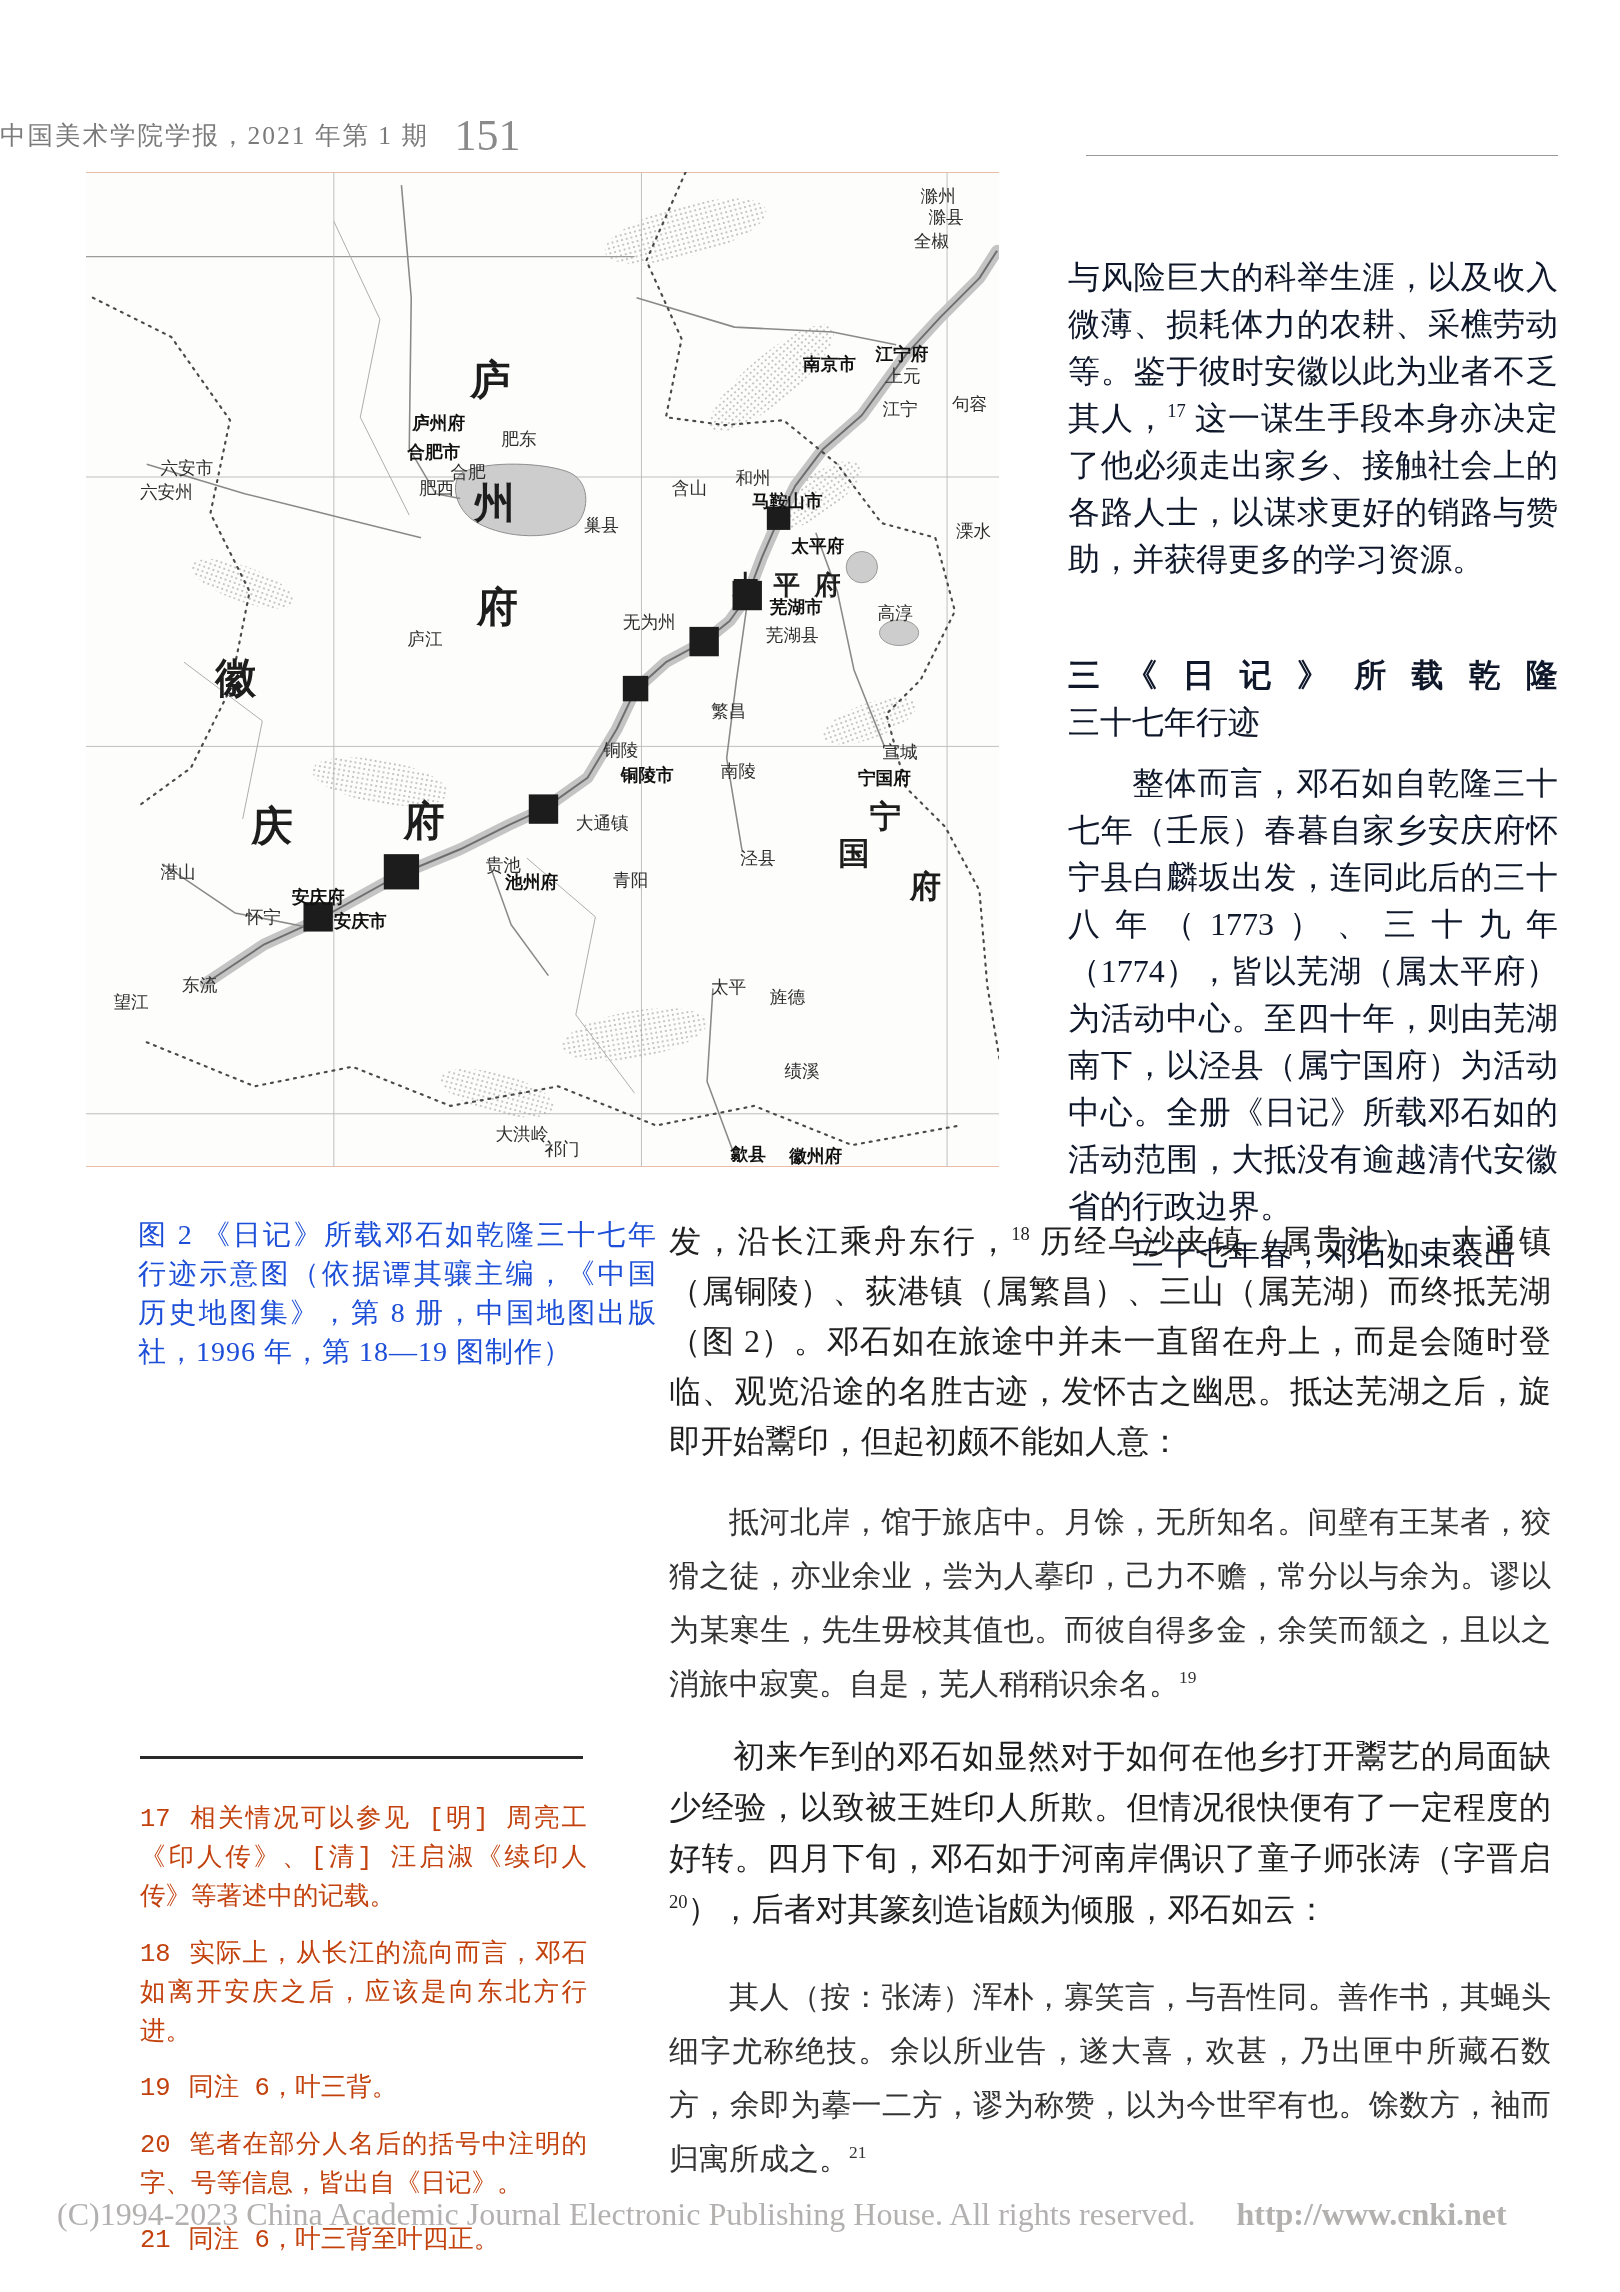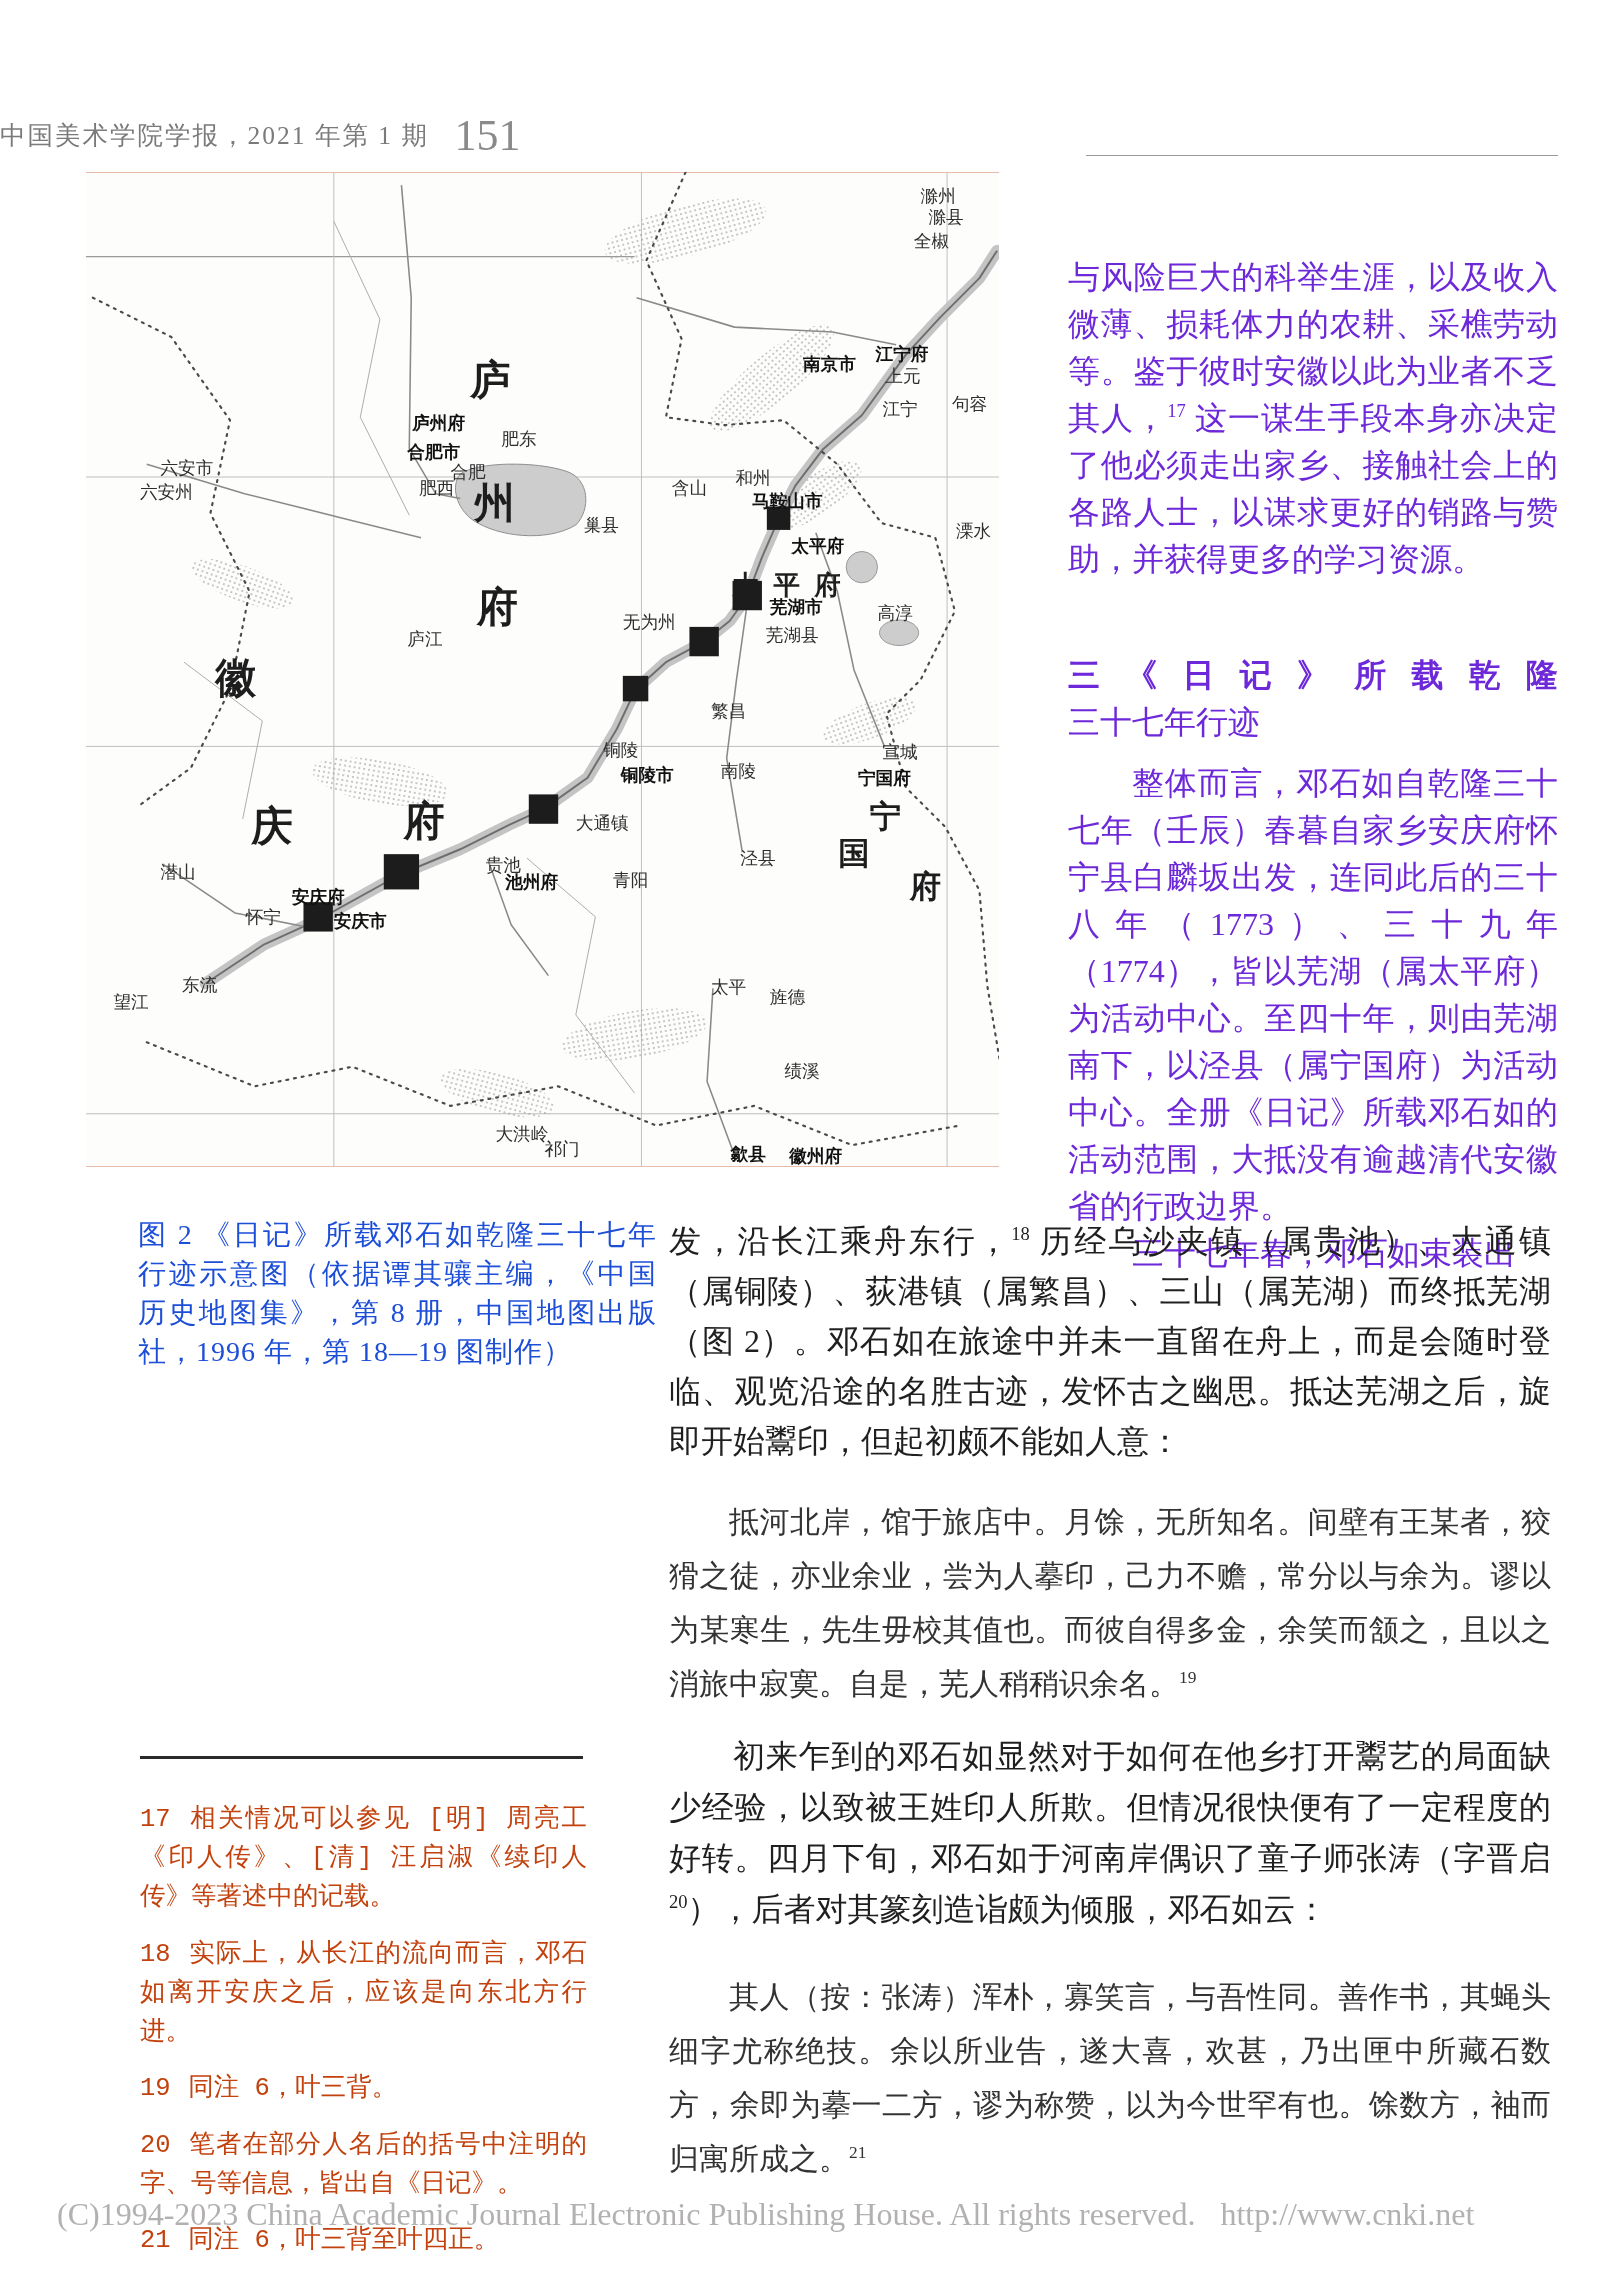--- a/index.html
+++ b/index.html
@@ -11,21 +11,21 @@
   #hdr .pno{font-size:44px;color:#8a8a8a;margin-left:25.5px;vertical-align:-5.9px;}
   #hdr-rule{position:absolute;top:155px;left:1086px;width:472px;height:1px;background:#9a9a9a;}
   
   #map{position:absolute;left:86px;top:172px;width:913px;height:995px;background:#c2410c;}
   #map svg{display:block;}
   
   #caption{position:absolute;left:138px;top:1215px;width:519px;font-size:28px;line-height:39px;
            color:#1d4ed8;letter-spacing:1px;text-align:justify;}
   
   #rcol{position:absolute;left:1068px;top:254px;width:490px;font-size:32px;line-height:47px;
-        text-align:justify;color:#6d28d9;}
+        text-align:justify;color:#0f172a;}
   #rcol p{margin:0;}
   #rcol .indent{text-indent:2em;}
   #rcol .h1{margin-top:69px;font-weight:bold;text-align:justify;text-align-last:justify;}
   #rcol .h2{font-weight:normal;}
   #rcol .p2{margin-top:13.7px;}
   
   #mcol{position:absolute;left:669px;top:1216px;width:882px;font-size:32px;line-height:50px;
         text-align:justify;color:#1f1f1f;}
   #mcol p{margin:0;}
   .quote{font-size:30px;line-height:54px;color:#333;text-indent:2em;}
@@ -36,21 +36,21 @@
   
   #fn-rule{position:absolute;left:140px;top:1756px;width:443px;height:2.9px;background:#2a2a2a;}
   #fnotes{position:absolute;left:140px;top:1800px;width:447px;
           font-family:Liberation Mono, monospace;
           font-size:25.5px;line-height:39px;color:#c2410c;text-align:justify;}
   #fnotes .fn{margin:0 0 17.6px 0;}
   #fnotes .fn-num{margin-right:17.6px;}
   
   #copy{position:absolute;left:57px;top:2196px;width:1529px;font-size:32px;color:#b3b0b0;
         white-space:nowrap;}
-  #copy .url{margin-left:25px;}
+  #copy .url{margin-left:41px;font-weight:bold;}
 </style>
 </head>
 <body>
 
 <div id="page">
 
   <div id="hdr">
     <span class="jname">中国美术学院学报，2021 年第 1 期</span><span class="pno">151</span>
   </div>
   <div id="hdr-rule"></div>

